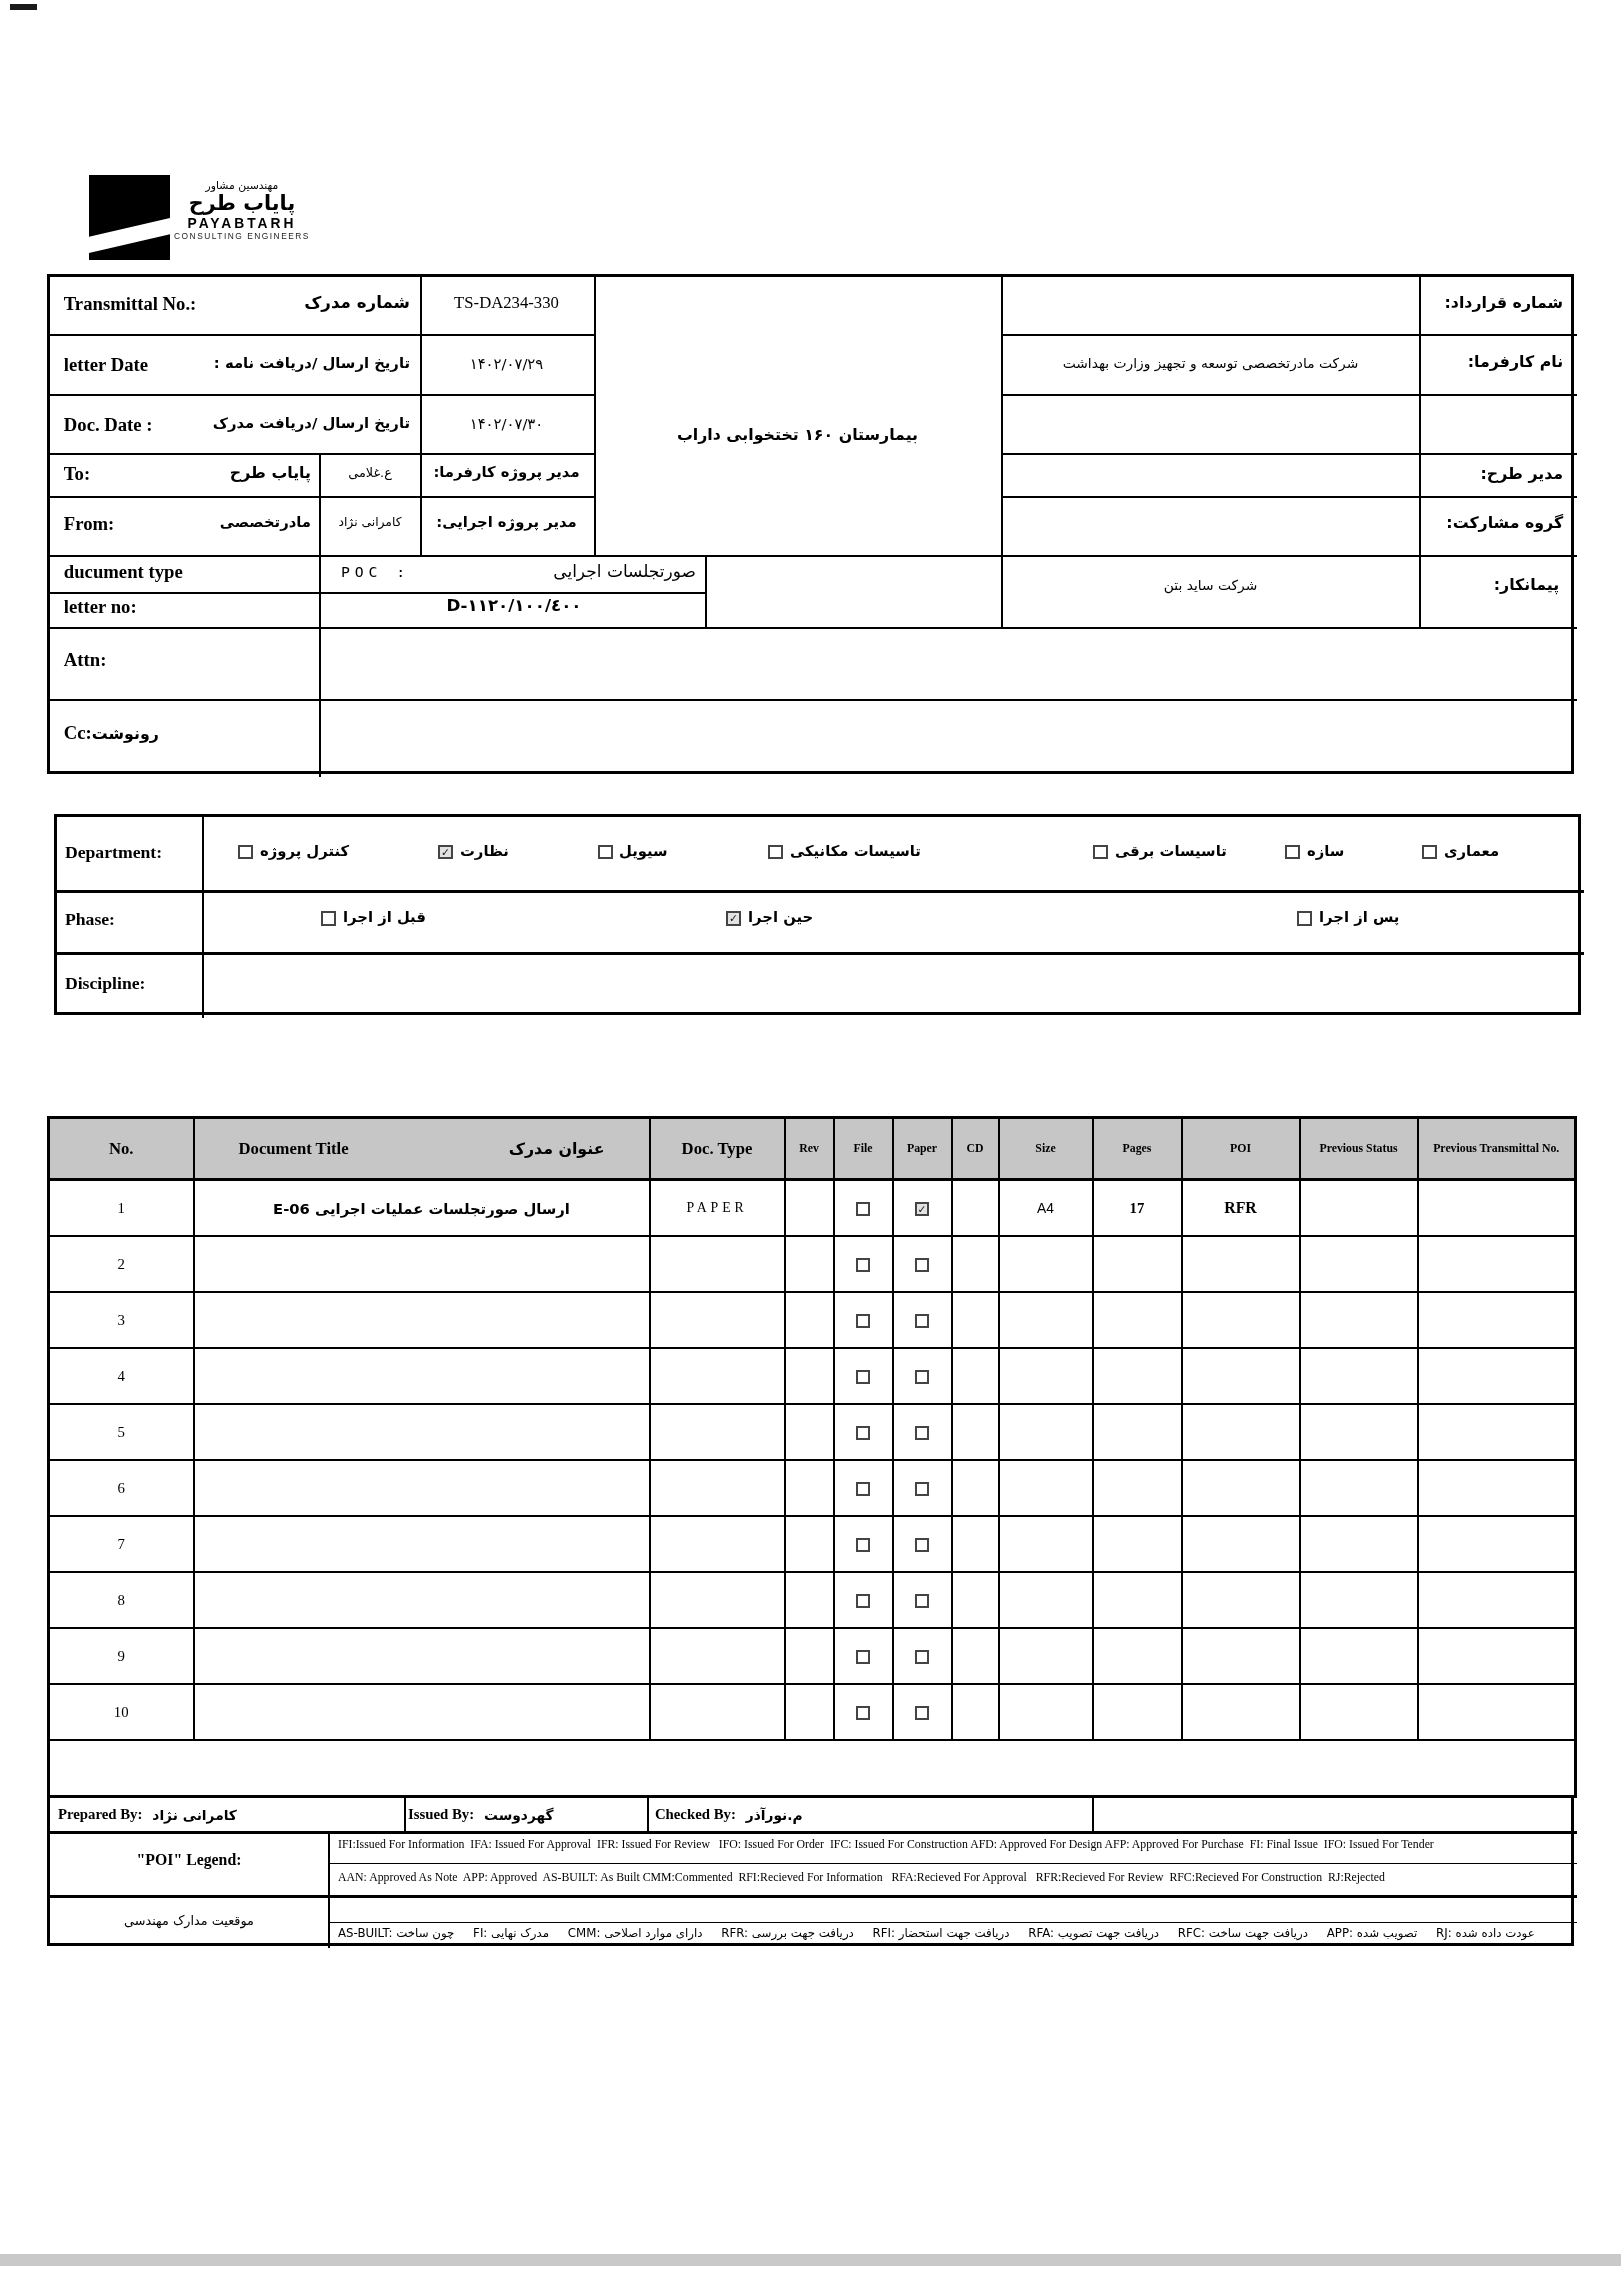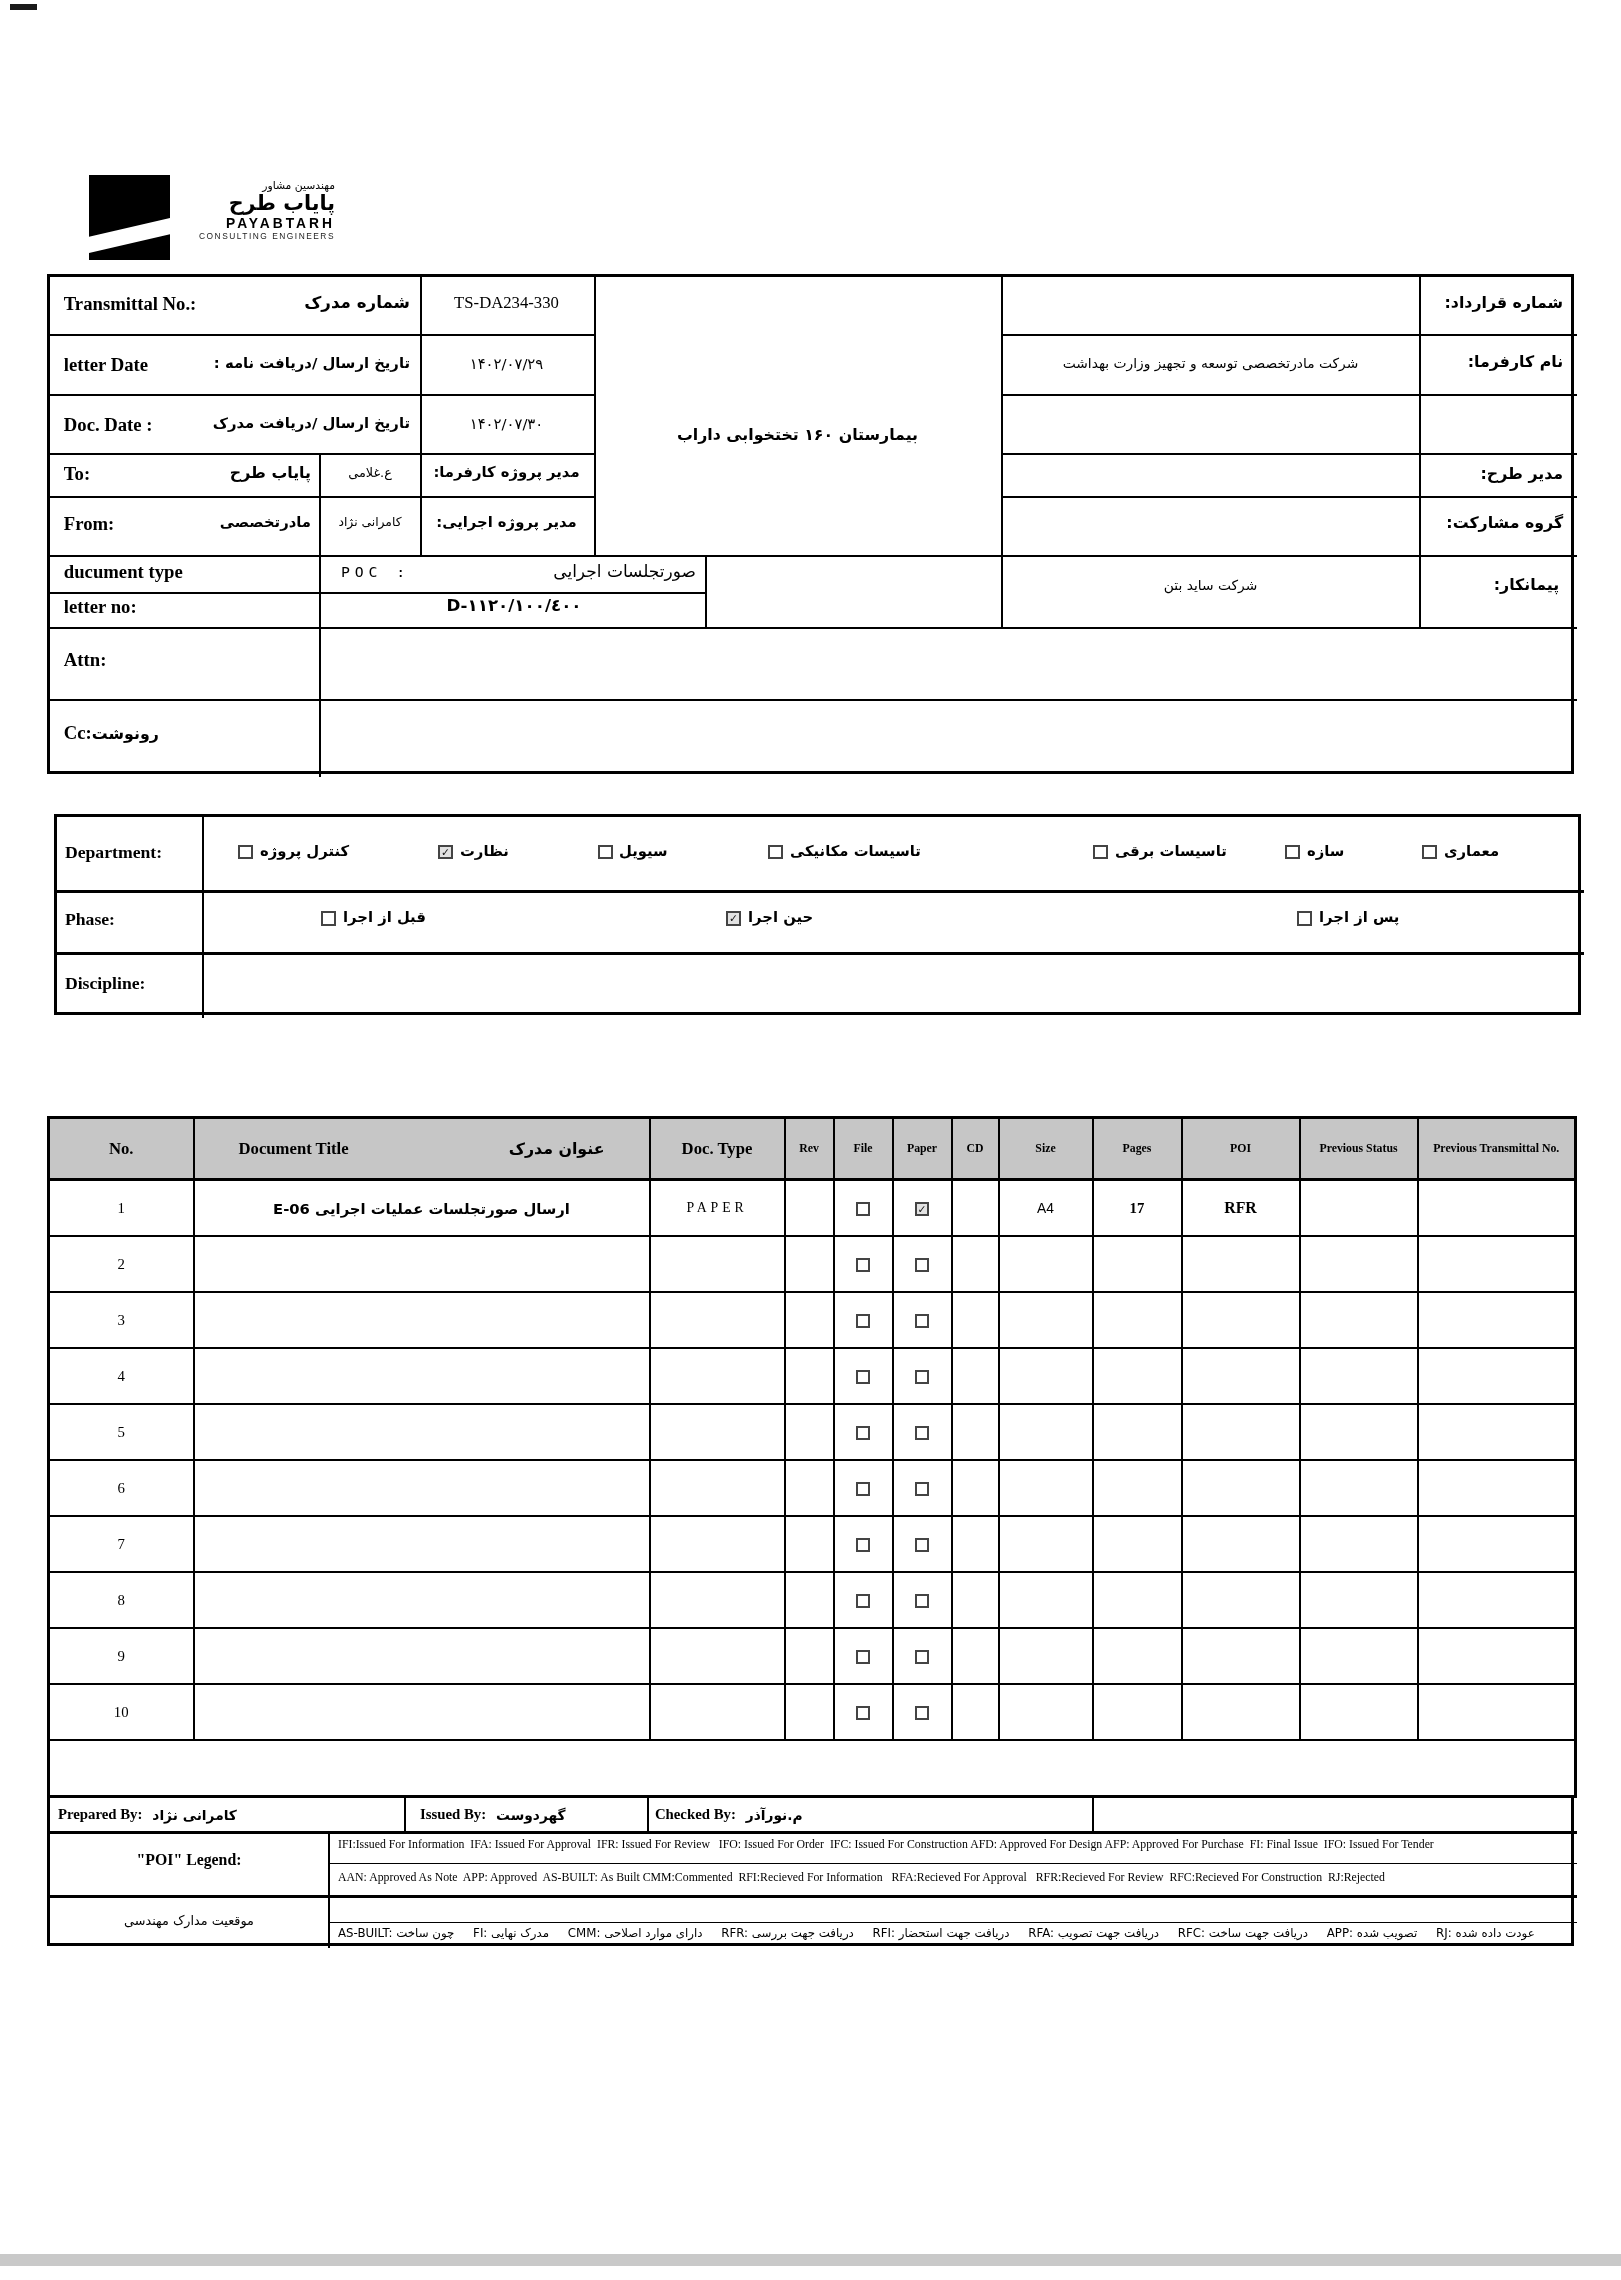--- a/index.html
+++ b/index.html
@@ -15,21 +15,21 @@
   .ctr{text-align:center;}
   .rgt{text-align:right;}
   .box3{border:3px solid #000;box-sizing:border-box;}
   .cbx{width:14.8px;height:14.8px;border:2px solid #444;display:inline-block;background:#fff;box-sizing:border-box;vertical-align:middle;}
   .cbx.checked{background:#e2e2e2;}
   .cbx.checked::after{content:"✓";display:block;font-size:10.8px;line-height:10.8px;text-align:center;color:#111;}
   .cbx.sm{width:13.8px;height:13.8px;}
   
   #logo-box{left:89px;top:175px;width:81px;height:85px;background:#000;overflow:hidden;}
   #logo-swoosh{position:absolute;left:-11.8px;top:51px;width:118px;height:15.8px;background:#fff;transform:rotate(-13deg);border-radius:7.9px/5.9px;}
-  #logo-text{left:177px;top:179px;width:158px;text-align:right;}
+  #logo-text{left:163px;top:179px;width:158px;text-align:center;}
   
   #t1{left:47px;top:274px;width:1527px;height:500px;}
   
   #t2{left:54px;top:814px;width:1527px;height:201px;}
   .opt-lbl{position:absolute;font-size:14.8px;font-weight:bold;font-family:"DejaVu Sans",sans-serif;white-space:nowrap;}
   
   #t3{position:absolute;left:47px;top:1116px;width:1527px;border-collapse:collapse;table-layout:fixed;border:3px solid #000;font-family:"Liberation Serif",serif;}
   #t3 th,#t3 td{border:2px solid #000;padding:0;overflow:hidden;}
   #t3 thead th{background:#c6c6c6;height:59px;border-bottom:3px solid #000;font-size:12.8px;}
   #t3 tbody td{height:54px;text-align:center;}
@@ -366,21 +366,21 @@
     <div class="hl" style="top:124px;left:278px;width:1249px;height:1px;"></div>
     <div class="vl" style="left:354px;top:0;height:33px;"></div>
     <div class="vl" style="left:597px;top:0;height:33px;"></div>
     <div class="vl" style="left:1042px;top:0;height:33px;"></div>
     <div class="vl" style="left:278px;top:33px;height:117px;"></div>
 
     <div class="sign-cell" style="left:0;width:354px;">
       <span class="sign-lbl">Prepared By:</span>
       <span class="sign-name">کامرانی نژاد</span>
     </div>
-    <div class="sign-cell" style="left:354px;width:212px;padding-left:16px;">
+    <div class="sign-cell" style="left:342px;width:212px;padding-left:16px;">
       <span class="sign-lbl">Issued By:</span>
       <span class="sign-name">گهردوست</span>
     </div>
     <div class="sign-cell" style="left:597px;width:445px;">
       <span class="sign-lbl">Checked By:</span>
       <span class="sign-name">م.نورآذر</span>
     </div>
 
     <span class="abs en ctr" style="left:0;top:53px;width:278px;font-size:15.8px;">"POI" Legend:</span>
     <div class="abs leg-en" style="left:288px;top:39px;width:1231px;">IFI:Issued For Information  IFA: Issued For Approval  IFR: Issued For Review   IFO: Issued For Order  IFC: Issued For Construction AFD: Approved For Design AFP: Approved For Purchase  FI: Final Issue  IFO: Issued For Tender</div>

